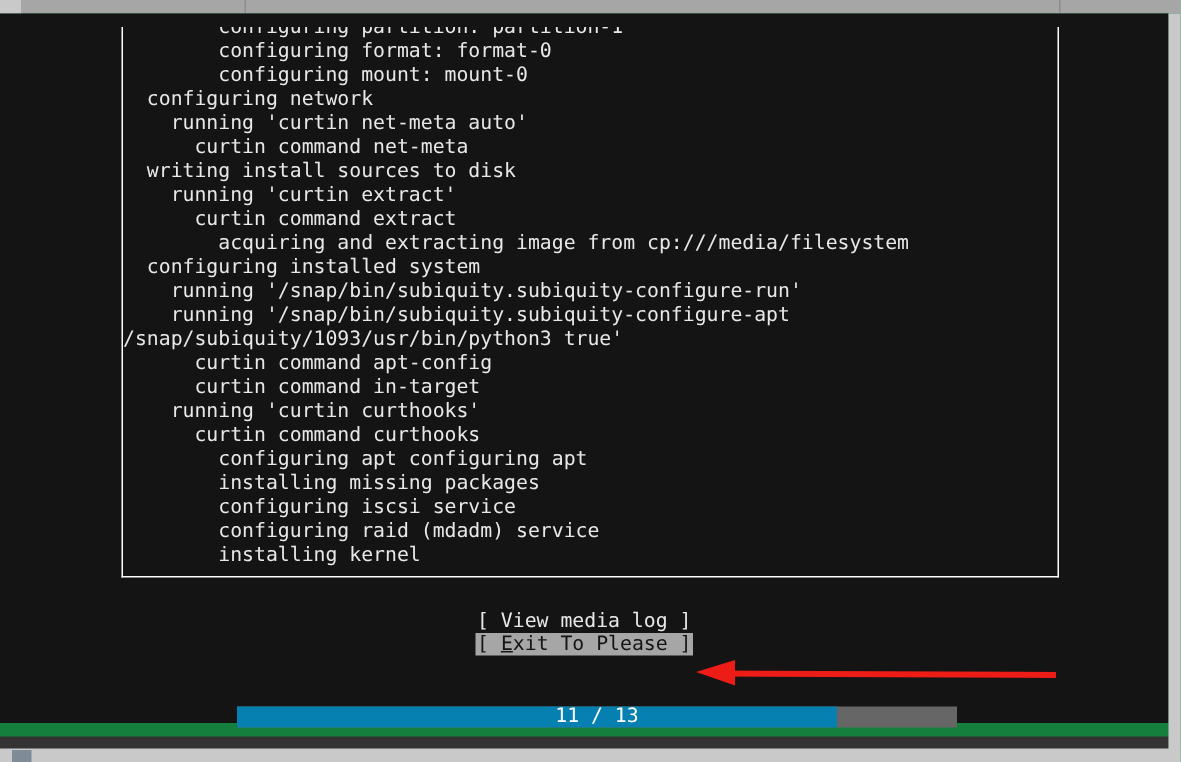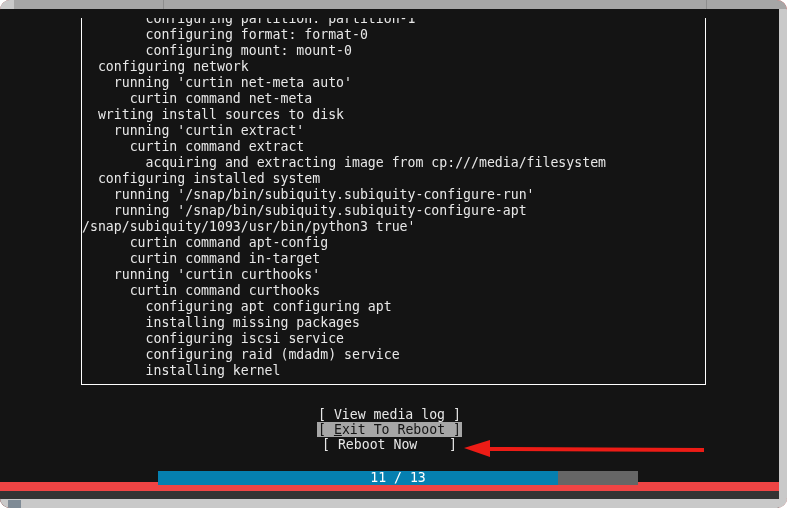--- a/index.html
+++ b/index.html
@@ -5,23 +5,22 @@
   html, body {
     margin: 0;
     padding: 0;
     background: #ffffff;
   }
   #screen {
     position: relative;
     width: 787px;
     height: 508px;
     overflow: hidden;
-    background: #ef4444;
+    background: #15803d;
     font-family: "DejaVu Sans Mono", "Liberation Mono", monospace;
-    border-radius: 10px;
   }
 
   
   .top-chrome {
     position: absolute;
     left: 0; top: 0;
     width: 787px; height: 9px;
     background: #a6a6a6;
   }
   .top-chrome-left {
@@ -191,22 +190,21 @@
 
   <div class="terminal">
 
     <div class="logbox">
       <div class="log-lines" id="log-container"><div class="line">        configuring partition: partition-1</div><div class="line">        configuring format: format-0</div><div class="line">        configuring mount: mount-0</div><div class="line">  configuring network</div><div class="line">    running 'curtin net-meta auto'</div><div class="line">      curtin command net-meta</div><div class="line">  writing install sources to disk</div><div class="line">    running 'curtin extract'</div><div class="line">      curtin command extract</div><div class="line">        acquiring and extracting image from cp:///media/filesystem</div><div class="line">  configuring installed system</div><div class="line">    running '/snap/bin/subiquity.subiquity-configure-run'</div><div class="line">    running '/snap/bin/subiquity.subiquity-configure-apt</div><div class="line">/snap/subiquity/1093/usr/bin/python3 true'</div><div class="line">      curtin command apt-config</div><div class="line">      curtin command in-target</div><div class="line">    running 'curtin curthooks'</div><div class="line">      curtin command curthooks</div><div class="line">        configuring apt configuring apt</div><div class="line">        installing missing packages</div><div class="line">        configuring iscsi service</div><div class="line">        configuring raid (mdadm) service</div><div class="line">        installing kernel</div></div>
 
     </div>
 
     <div class="menu">
       <div class="menu-item"><span class="inner">[ View media log ]</span></div>
-      <div class="menu-item selected"><span class="inner"><span>[ </span><span class="hotkey">E</span><span>xit To Reboot ]</span></span></div>
-      <div class="menu-item"><span class="inner">[ Reboot Now    ]</span></div>
+      <div class="menu-item selected"><span class="inner"><span>[ </span><span class="hotkey">E</span><span>xit To Please ]</span></span></div>
     </div>
 
     <svg class="red-arrow" viewBox="0 0 246 26">
       <line x1="242" y1="13" x2="22" y2="12" stroke="#ed1c16" stroke-width="4"></line>
       <polygon points="2,11 28,3 28,20" fill="#ed1c16"></polygon>
     </svg>
 
     <div class="progress-wrap">
       <div class="progress-track"></div>
       <div class="progress-fill"></div>

